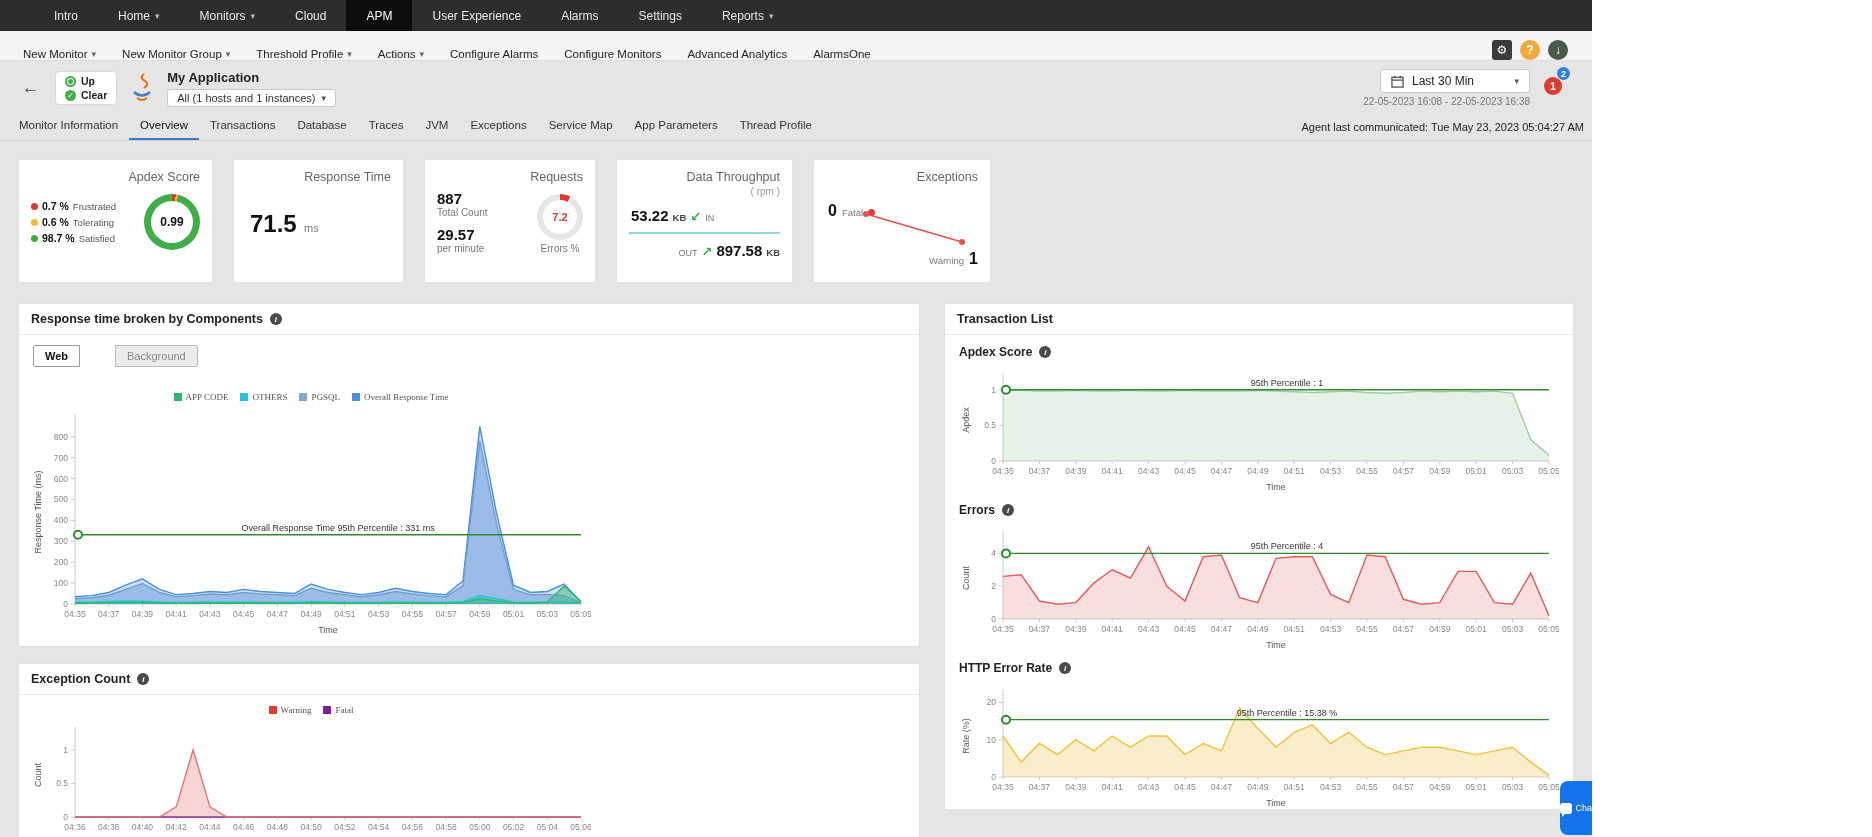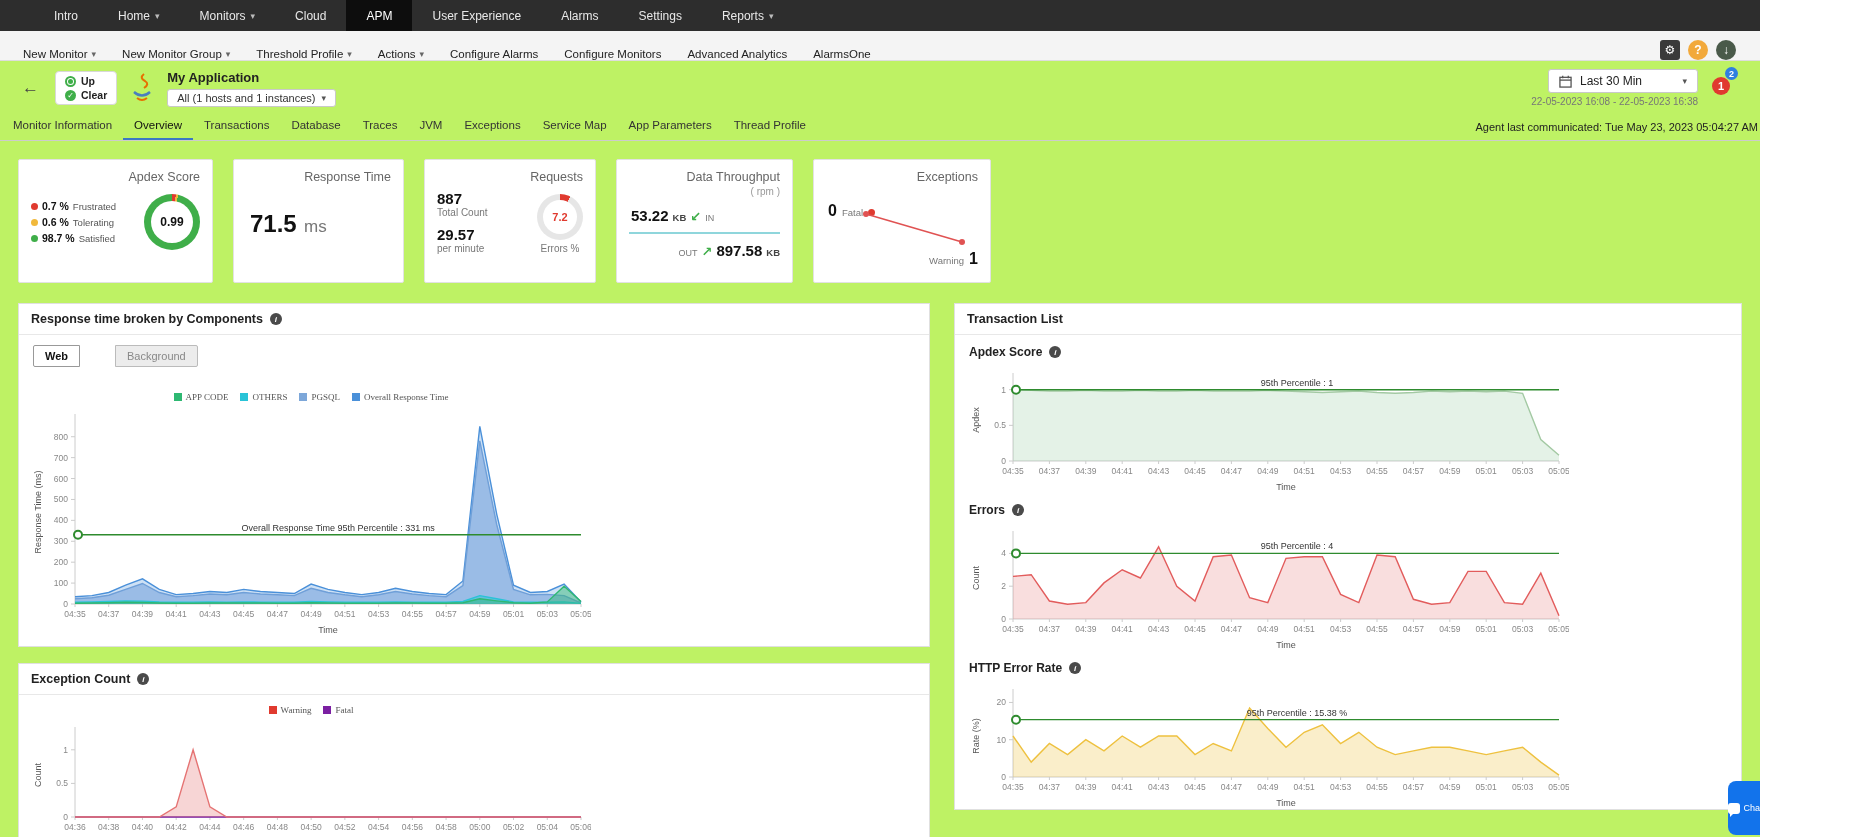--- a/index.html
+++ b/index.html
@@ -1,17 +1,17 @@
 <!DOCTYPE html>
 <html><head>
 <meta charset="utf-8">
 <style>
   * { box-sizing: border-box; margin: 0; padding: 0; }
   body { font-family: "Liberation Sans", "DejaVu Sans", sans-serif; font-size: 12px; color: #222; background: #fff; }
-  .page { width: 1760px; height: 837px; overflow: hidden; position: relative; background: #bef264; }
+  .page { width: 1592px; height: 837px; overflow: hidden; position: relative; background: #e5e5e5; }
 
   
   .topnav { height: 31px; background: #2d2d2d; display: flex; align-items: stretch; padding-left: 34px; }
   .nav-item { color: #e8e8e8; font-size: 12px; display: flex; align-items: center; gap: 5px; padding: 0 20px; cursor: pointer; }
   .nav-item.active { background: #0d0d0d; color: #fff; }
   .nav-item .caret { font-size: 9px; color: #bbb; }
 
   
   .toolbar { height: 30px; background: #f4f4f4; border-bottom: 1px solid #ddd; display: flex; align-items: flex-end; padding: 0 10px; }
   .tb-item { font-size: 11.5px; color: #222; padding: 0 13px; display: flex; align-items: center; gap: 4px; cursor: pointer; }
@@ -39,42 +39,42 @@
   .header-right { margin-left: auto; display: flex; align-items: flex-start; gap: 14px; padding-right: 6px; }
   .timeframe-col { display: flex; flex-direction: column; align-items: flex-end; gap: 3px; }
   .timeframe-box { border: 1px solid #c9c9c9; border-radius: 3px; background: #fff; display: flex; align-items: center; gap: 8px; padding: 4px 10px; font-size: 12px; cursor: pointer; min-width: 150px; }
   .timeframe-box .caret { margin-left: auto; font-size: 9px; color: #555; }
   .time-range-text { font-size: 10px; color: #777; }
   .badge-cluster { position: relative; margin-top: 2px; width: 24px; height: 24px; }
   .alarm-badge { position: absolute; left: 0; top: 6px; width: 18px; height: 18px; border-radius: 50%; background: #e03a2f; color: #fff; font-size: 11px; font-weight: bold; display: flex; align-items: center; justify-content: center; cursor: pointer; }
   .alt-badge { position: absolute; right: -2px; top: -4px; min-width: 13px; height: 13px; border-radius: 7px; background: #2f7fe0; color: #fff; font-size: 9px; font-weight: bold; display: flex; align-items: center; justify-content: center; padding: 0 3px; cursor: pointer; }
 
   
-  .tabs-row { display: flex; align-items: flex-end; padding: 0 2px; border-bottom: 1px solid #ccc; }
+  .tabs-row { display: flex; align-items: flex-end; padding: 0 8px; border-bottom: 1px solid #ccc; }
   .tab { font-size: 11.5px; color: #333; padding: 6px 11px 7px 11px; cursor: pointer; border-bottom: 2px solid transparent; }
   .tab.active { color: #111; border-bottom-color: #3b78c4; }
   .agent-text { margin-left: auto; font-size: 11px; color: #222; padding-bottom: 7px; }
 
   
   .cards-row { display: flex; gap: 20px; padding: 18px 18px 0 18px; }
   .card { border: 1px solid #e2e2e2; border-radius: 2px; background: #fff; height: 124px; padding: 10px 12px; position: relative; }
   .card-title { text-align: right; font-size: 12.5px; color: #666; }
   .card-sub { text-align: right; font-size: 10px; color: #999; margin-top: 2px; }
   .card-apdex { width: 195px; } .card-rt { width: 171px; } .card-req { width: 172px; } .card-tp { width: 177px; } .card-ex { width: 178px; }
   .apdex-body { display: flex; align-items: center; justify-content: space-between; margin-top: 10px; }
   .apdex-row { display: flex; align-items: center; gap: 4px; font-size: 9.5px; color: #555; margin: 4px 0; }
   .apdex-row b { font-size: 10.5px; color: #111; }
   .dot { width: 7px; height: 7px; border-radius: 50%; display: inline-block; }
   .dot.red { background: #e03a2f; } .dot.yellow { background: #f1b93c; } .dot.green { background: #3fae49; }
   .gauge { border-radius: 50%; display: flex; align-items: center; justify-content: center; }
   .apdex-gauge { width: 56px; height: 56px; background: conic-gradient(#e03a2f 0 8deg, #f1b93c 8deg 13deg, #3fae49 13deg 360deg); }
   .apdex-gauge .gauge-value { width: 42px; height: 42px; border-radius: 50%; background: #fff; display: flex; align-items: center; justify-content: center; font-weight: bold; font-size: 12px; color: #111; }
   .rt-body { margin-top: 26px; padding-left: 4px; }
   .rt-value { font-size: 24px; font-weight: bold; color: #111; }
-  .rt-unit { font-size: 17px; color: #777; margin-left: 4px; }
+  .rt-unit { font-size: 11px; color: #777; margin-left: 4px; }
   .req-body { display: flex; justify-content: space-between; margin-top: 6px; }
   .req-num { font-size: 15px; font-weight: bold; color: #111; }
   .req-label { font-size: 10px; color: #777; margin-bottom: 8px; }
   .req-gauge-col { display: flex; flex-direction: column; align-items: center; gap: 3px; margin-top: 4px; }
   .req-gauge { width: 46px; height: 46px; background: conic-gradient(#e03a2f 0 26deg, #e6e6e6 26deg 360deg); }
   .req-gauge .gauge-value { width: 34px; height: 34px; border-radius: 50%; background: #fff; display: flex; align-items: center; justify-content: center; font-weight: bold; font-size: 11px; color: #e03a2f; }
   .tp-row { display: flex; align-items: baseline; gap: 4px; margin-top: 10px; padding-left: 2px; }
   .tp-row.out { justify-content: flex-end; border-top: 2px solid #8fd6dc; padding-top: 8px; margin-top: 8px; }
   .tp-num { font-size: 15px; font-weight: bold; color: #111; }
   .tp-unit { font-size: 9.5px; font-weight: bold; color: #444; }

